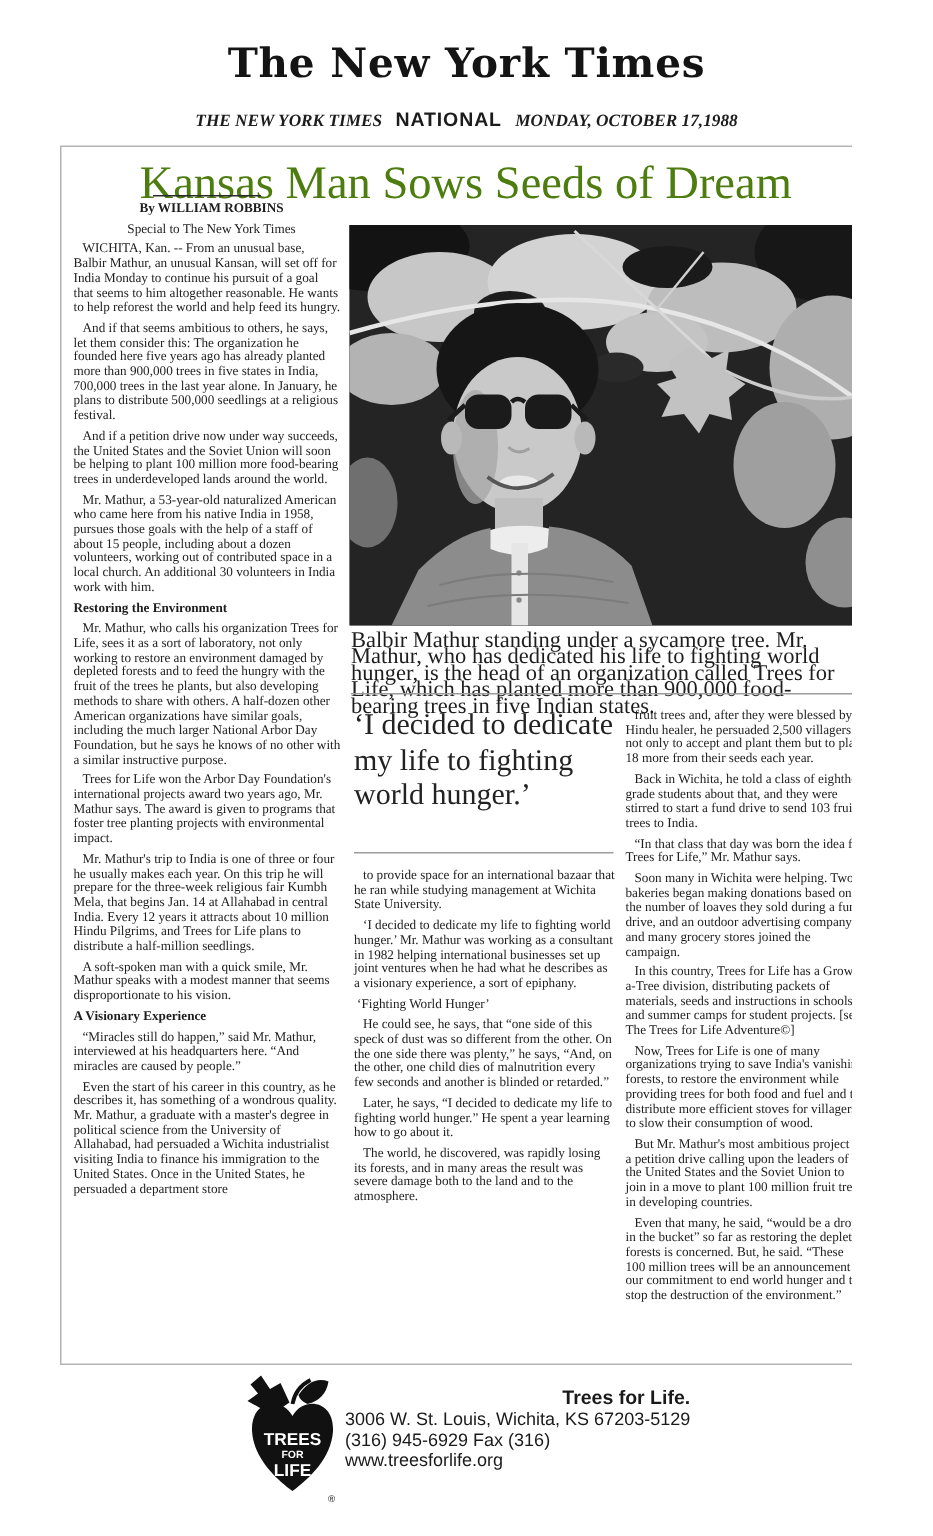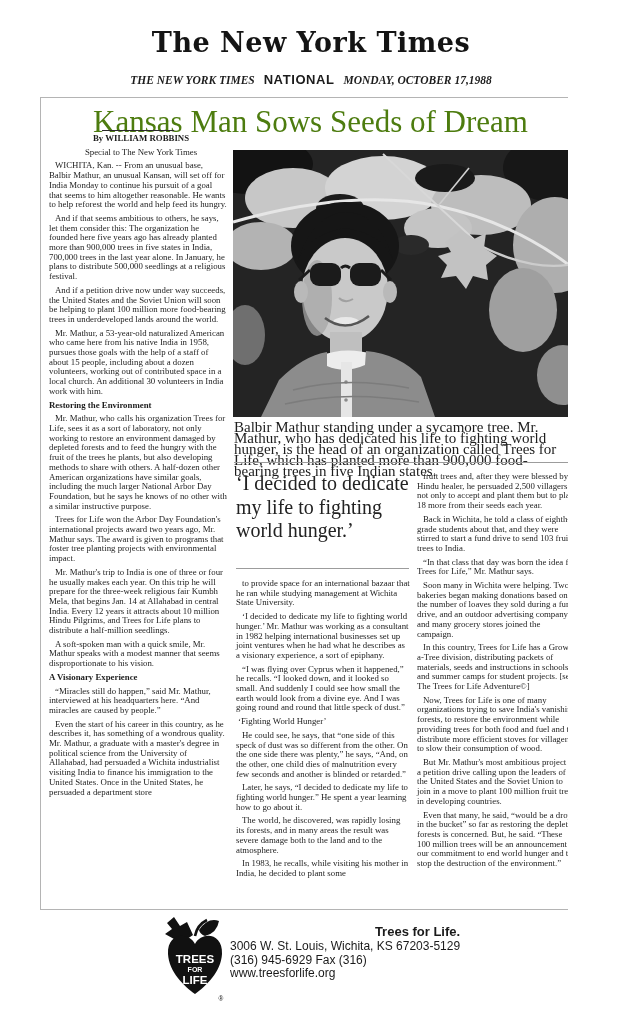--- a/index.html
+++ b/index.html
@@ -139,26 +139,24 @@
 
     <div class="caption">Balbir Mathur standing under a sycamore tree. Mr. Mathur, who has dedicated his life to fighting world hunger, is the head of an organization called Trees for Life, which has planted more than 900,000 food-bearing trees in five Indian states.</div>
     <div class="rule-caption"></div>
 
     <div class="pull-quote">‘I decided to dedicate my life to fighting world hunger.’</div>
     <div class="rule-quote"></div>
 
     <div class="col-middle bodytext">
       <p>to provide space for an international bazaar that he ran while studying management at Wichita State University.</p>
       <p>‘I decided to dedicate my life to fighting world hunger.’ Mr. Mathur was working as a consultant in 1982 helping international businesses set up joint ventures when he had what he describes as a visionary experience, a sort of epiphany.</p>
-      <p>“I was flying over Cyprus when it happened,” he recalls. “I looked down, and it looked so small. And suddenly I could see how small the earth would look from a divine eye. And I was going round and round that little speck of dust.”</p>
       <p class="minihead">‘Fighting World Hunger’</p>
       <p>He could see, he says, that “one side of this speck of dust was so different from the other. On the one side there was plenty,” he says, “And, on the other, one child dies of malnutrition every few seconds and another is blinded or retarded.”</p>
       <p>Later, he says, “I decided to dedicate my life to fighting world hunger.” He spent a year learning how to go about it.</p>
       <p>The world, he discovered, was rapidly losing its forests, and in many areas the result was severe damage both to the land and to the atmosphere.</p>
-      <p>In 1983, he recalls, while visiting his mother in India, he decided to plant some</p>
     </div>
 
     <div class="col-right bodytext">
       <p>fruit trees and, after they were blessed by a Hindu healer, he persuaded 2,500 villagers not only to accept and plant them but to plant 18 more from their seeds each year.</p>
       <p>Back in Wichita, he told a class of eighth-grade students about that, and they were stirred to start a fund drive to send 103 fruit trees to India.</p>
       <p>“In that class that day was born the idea for Trees for Life,” Mr. Mathur says.</p>
       <p>Soon many in Wichita were helping. Two bakeries began making donations based on the number of loaves they sold during a fund drive, and an outdoor advertising company and many grocery stores joined the campaign.</p>
       <p>In this country, Trees for Life has a Grow-a-Tree division, distributing packets of materials, seeds and instructions in schools and summer camps for student projects. [see The Trees for Life Adventure©]</p>
       <p>Now, Trees for Life is one of many organizations trying to save India's vanishing forests, to restore the environment while providing trees for both food and fuel and to distribute more efficient stoves for villagers to slow their consumption of wood.</p>
       <p>But Mr. Mathur's most ambitious project is a petition drive calling upon the leaders of the United States and the Soviet Union to join in a move to plant 100 million fruit trees in developing countries.</p>

